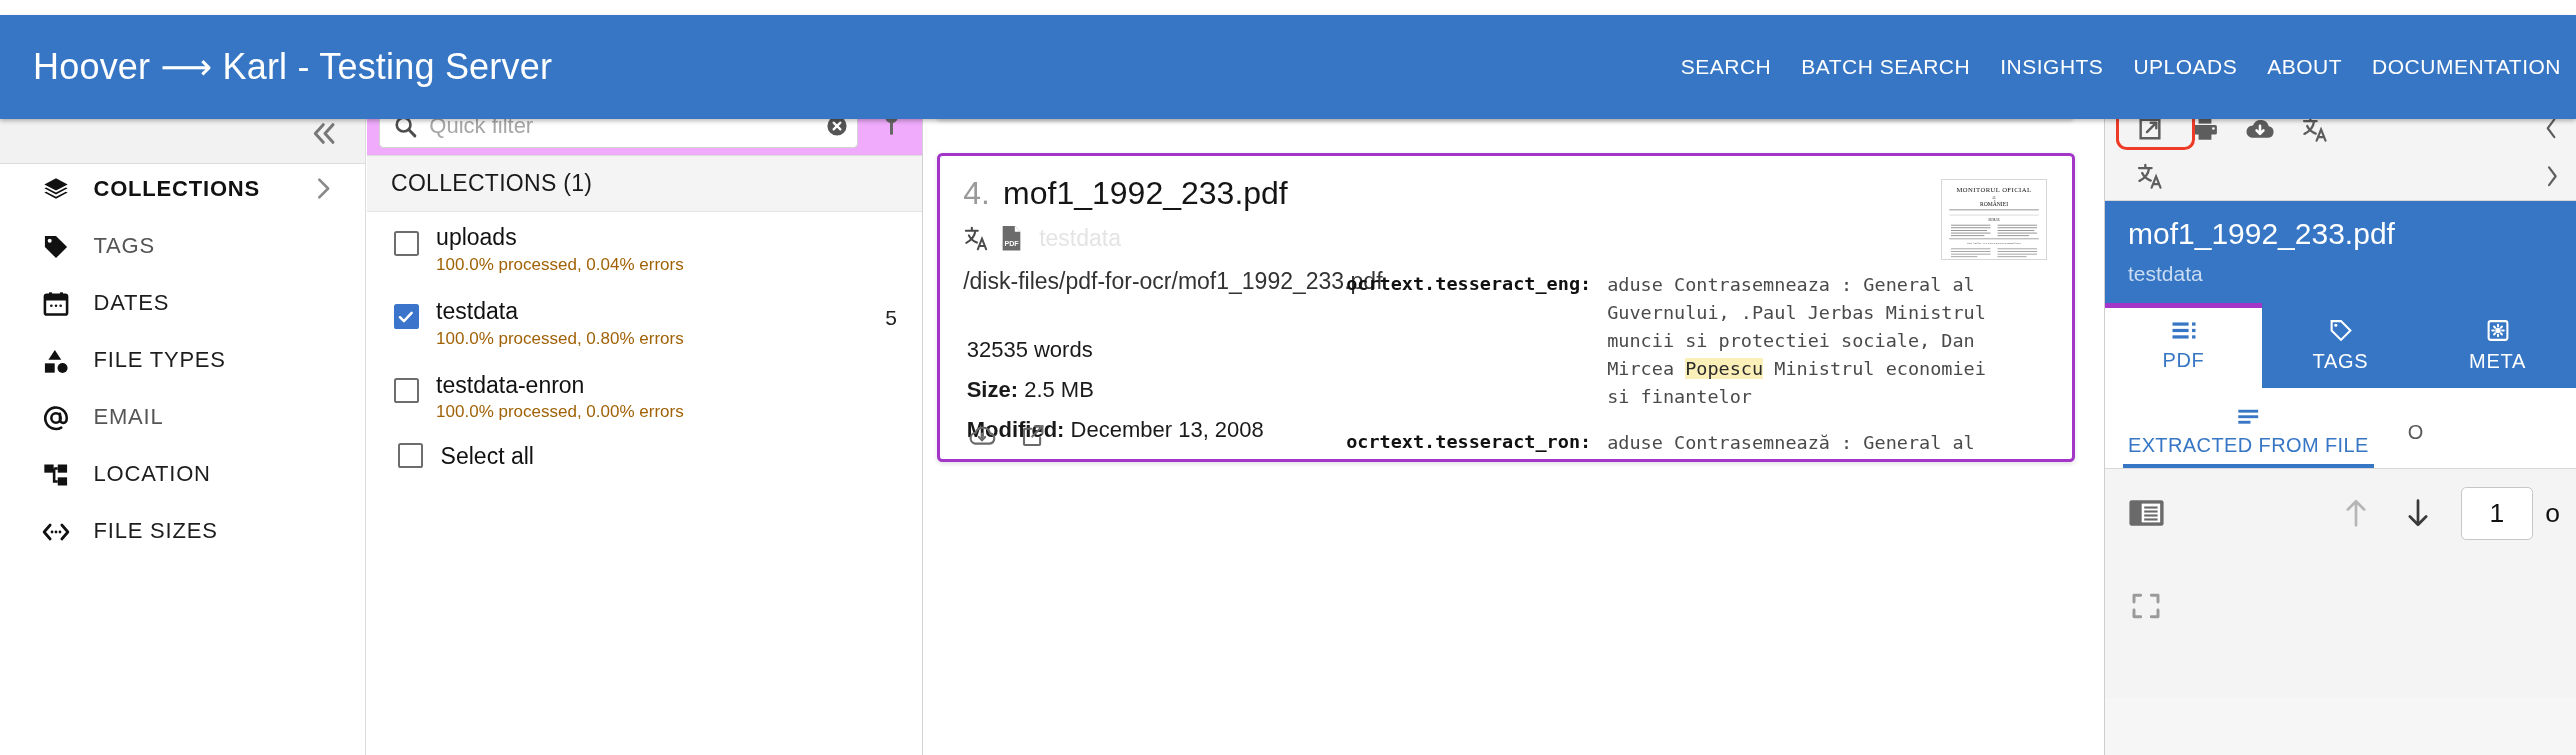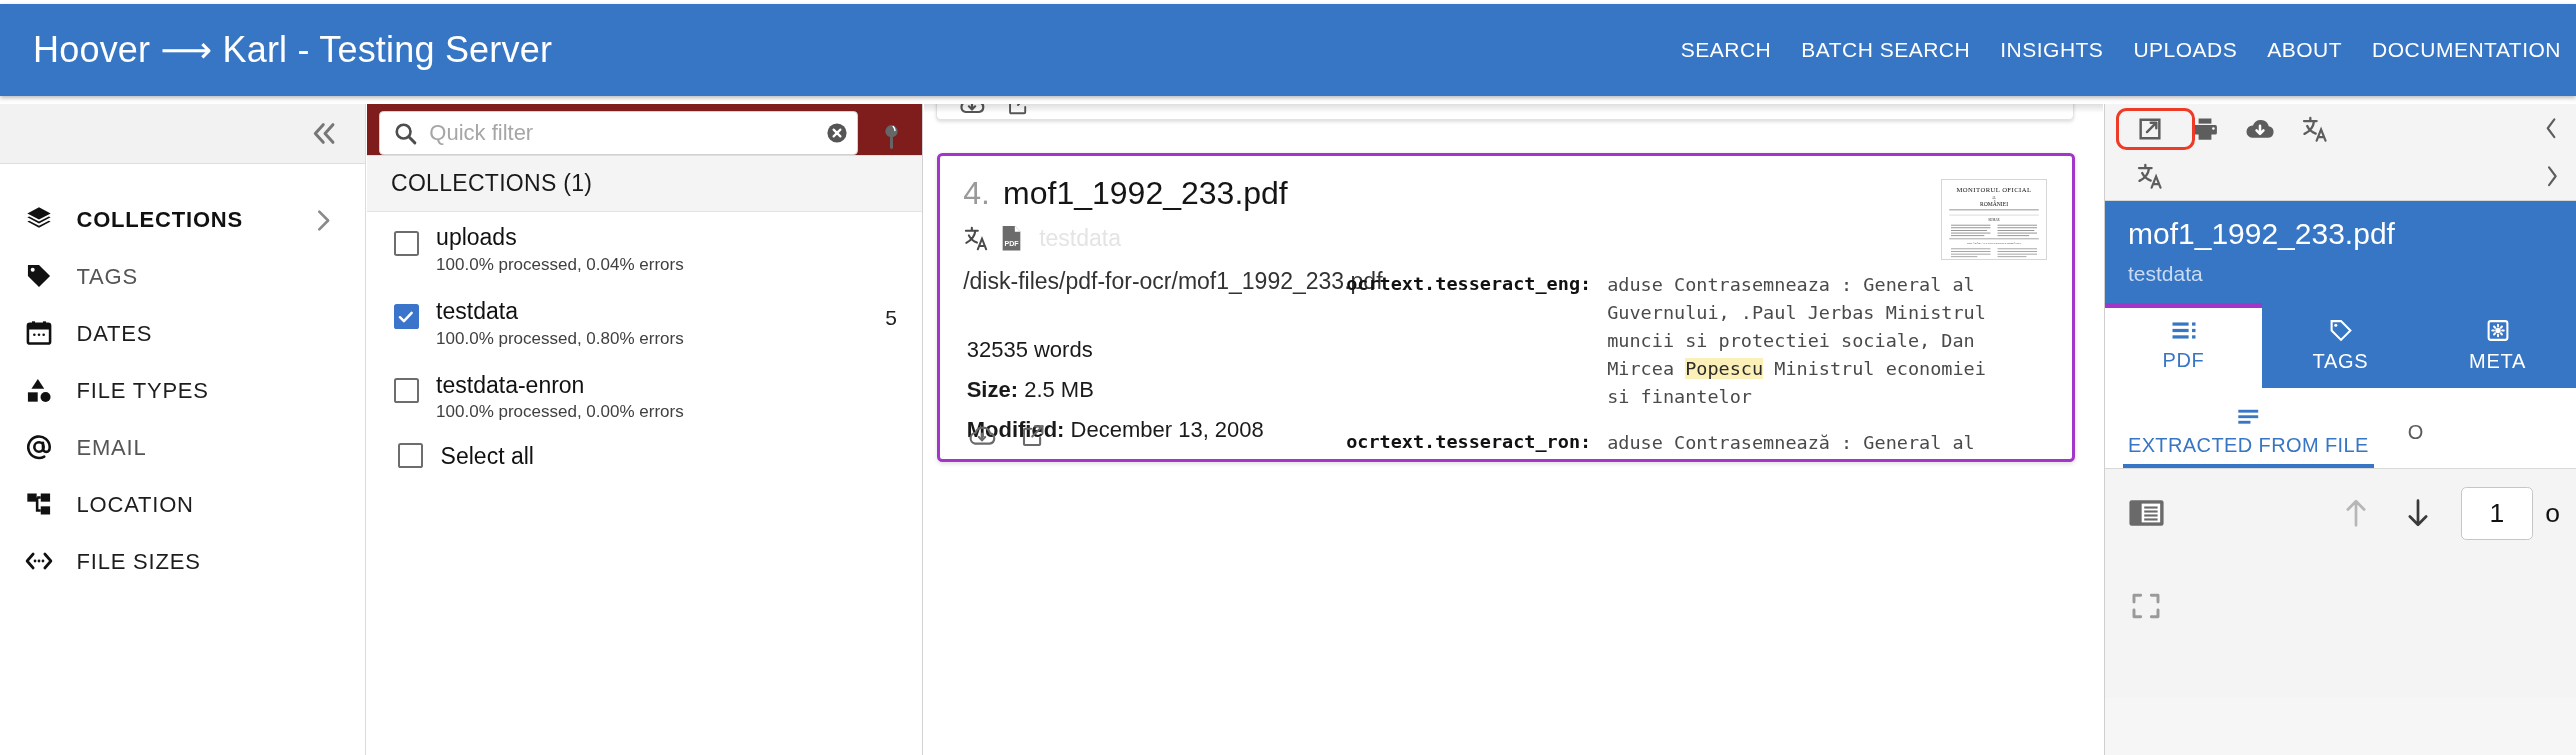--- a/index.html
+++ b/index.html
@@ -6,21 +6,21 @@
   html, body {
     width: 2576px; height: 755px;
     overflow: hidden;
     font-family: "Liberation Sans", sans-serif;
     background: #ffffff;
   }
   .app { position: relative; width: 2576px; height: 755px; }
 
   
   .appbar {
-    position: absolute; top: 4px; left: 0; width: 2576px; height: 92px;
+    position: absolute; top: 15px; left: 0; width: 2576px; height: 104px;
     background: #3676c4;
     display: flex; align-items: center;
     box-shadow: 0 1.8px 4.4px rgba(0,0,0,.28);
     z-index: 40;
     justify-content: center;
   }
   .appbar-title {
     color: #fff; font-size: 36px; font-weight: 400;
     margin-left: 33px; letter-spacing: 0.2px; white-space: nowrap;
   }
@@ -40,40 +40,40 @@
   }
   .rail-top {
     height: 60px; background: #f2f2f2;
     display: flex; align-items: center; justify-content: flex-end;
     border-bottom: 0.9px solid #dddddd;
     padding-right: 25px;
   }
   .collapse-icon { cursor: pointer; line-height: 0; }
   .rail-list { padding-top: 12.4px; }
   .rail-item {
-    display: flex; align-items: flex-end; height: 57px;
-    padding-left: 24px; cursor: pointer;
+    display: flex; align-items: flex-start; height: 57px;
+    padding-left: 34px; cursor: pointer; margin-left: 7px;
   }
   .rail-icon { width: 49px; display: flex; align-items: center; }
   .rail-label {
     font-size: 22px; letter-spacing: 0.8px; color: #555; margin-left: 3.5px;
   }
   .rail-item.is-active .rail-label { color: #111; font-weight: bold; }
   .rail-item.is-dark .rail-label { color: #1d1d1d; }
   .rail-chevron { margin-left: auto; margin-right: 32px; line-height: 0; }
 
   
   .colpanel {
     position: absolute; left: 367px; top: 104px; width: 556px; height: 651px;
     background: #fff; border-right: 0.9px solid #d2d2d2; overflow: hidden;
   }
   .filter-row {
-    height: 52px; display: flex; align-items: flex-end;
+    height: 52px; display: flex; align-items: flex-start;
     padding: 0 16px 0 12.4px; border-bottom: 0.9px solid #dddddd;
-    background: #7f1d1d;
+    background: #f0abfc;
   }
   .filter-box {
     flex: 1; height: 44px; border: 0.9px solid #d3d3d3; border-radius: 4.4px;
     display: flex; align-items: center; padding: 0 8.8px 0 12.4px; background: #fff;
   }
   .filter-input {
     flex: 1; border: 0; outline: 0; font-size: 22px; color: #222;
     font-family: "Liberation Sans", sans-serif; margin-left: 11.5px; background: transparent;
   }
   .filter-input::placeholder { color: #a6a6a6; }
@@ -93,21 +93,21 @@
   .cb {
     width: 25px; height: 25px; border: 2.6px solid #6d6d6d; border-radius: 2.6px;
     flex: 0 0 auto; margin-top: 6.2px; background: #fff;
   }
   .cb.checked {
     background: #3b75cb; border-color: #3b75cb;
     display: flex; align-items: center; justify-content: center;
   }
   .col-text { margin-left: 17.6px; flex: 1; }
   .col-name { font-size: 23px; color: #111; line-height: 1.18; }
-  .col-sub { font-size: 17px; color: #404040; margin-top: 3.5px; }
+  .col-sub { font-size: 17px; color: #a16207; margin-top: 3.5px; }
   .col-count { font-size: 21px; color: #222; margin-top: 8px; padding-left: 8.8px; }
   .col-row.plain { align-items: flex-start; padding-top: 10.6px; padding-bottom: 10.6px; padding-left: 31px; }
   .col-row.plain .cb { margin-top: 0; }
   .col-row.plain .col-name { font-size: 23px; }
 
   
   .results {
     position: absolute; left: 924px; top: 104px; width: 1179px; height: 651px;
     background: #fff; overflow: hidden;
   }

